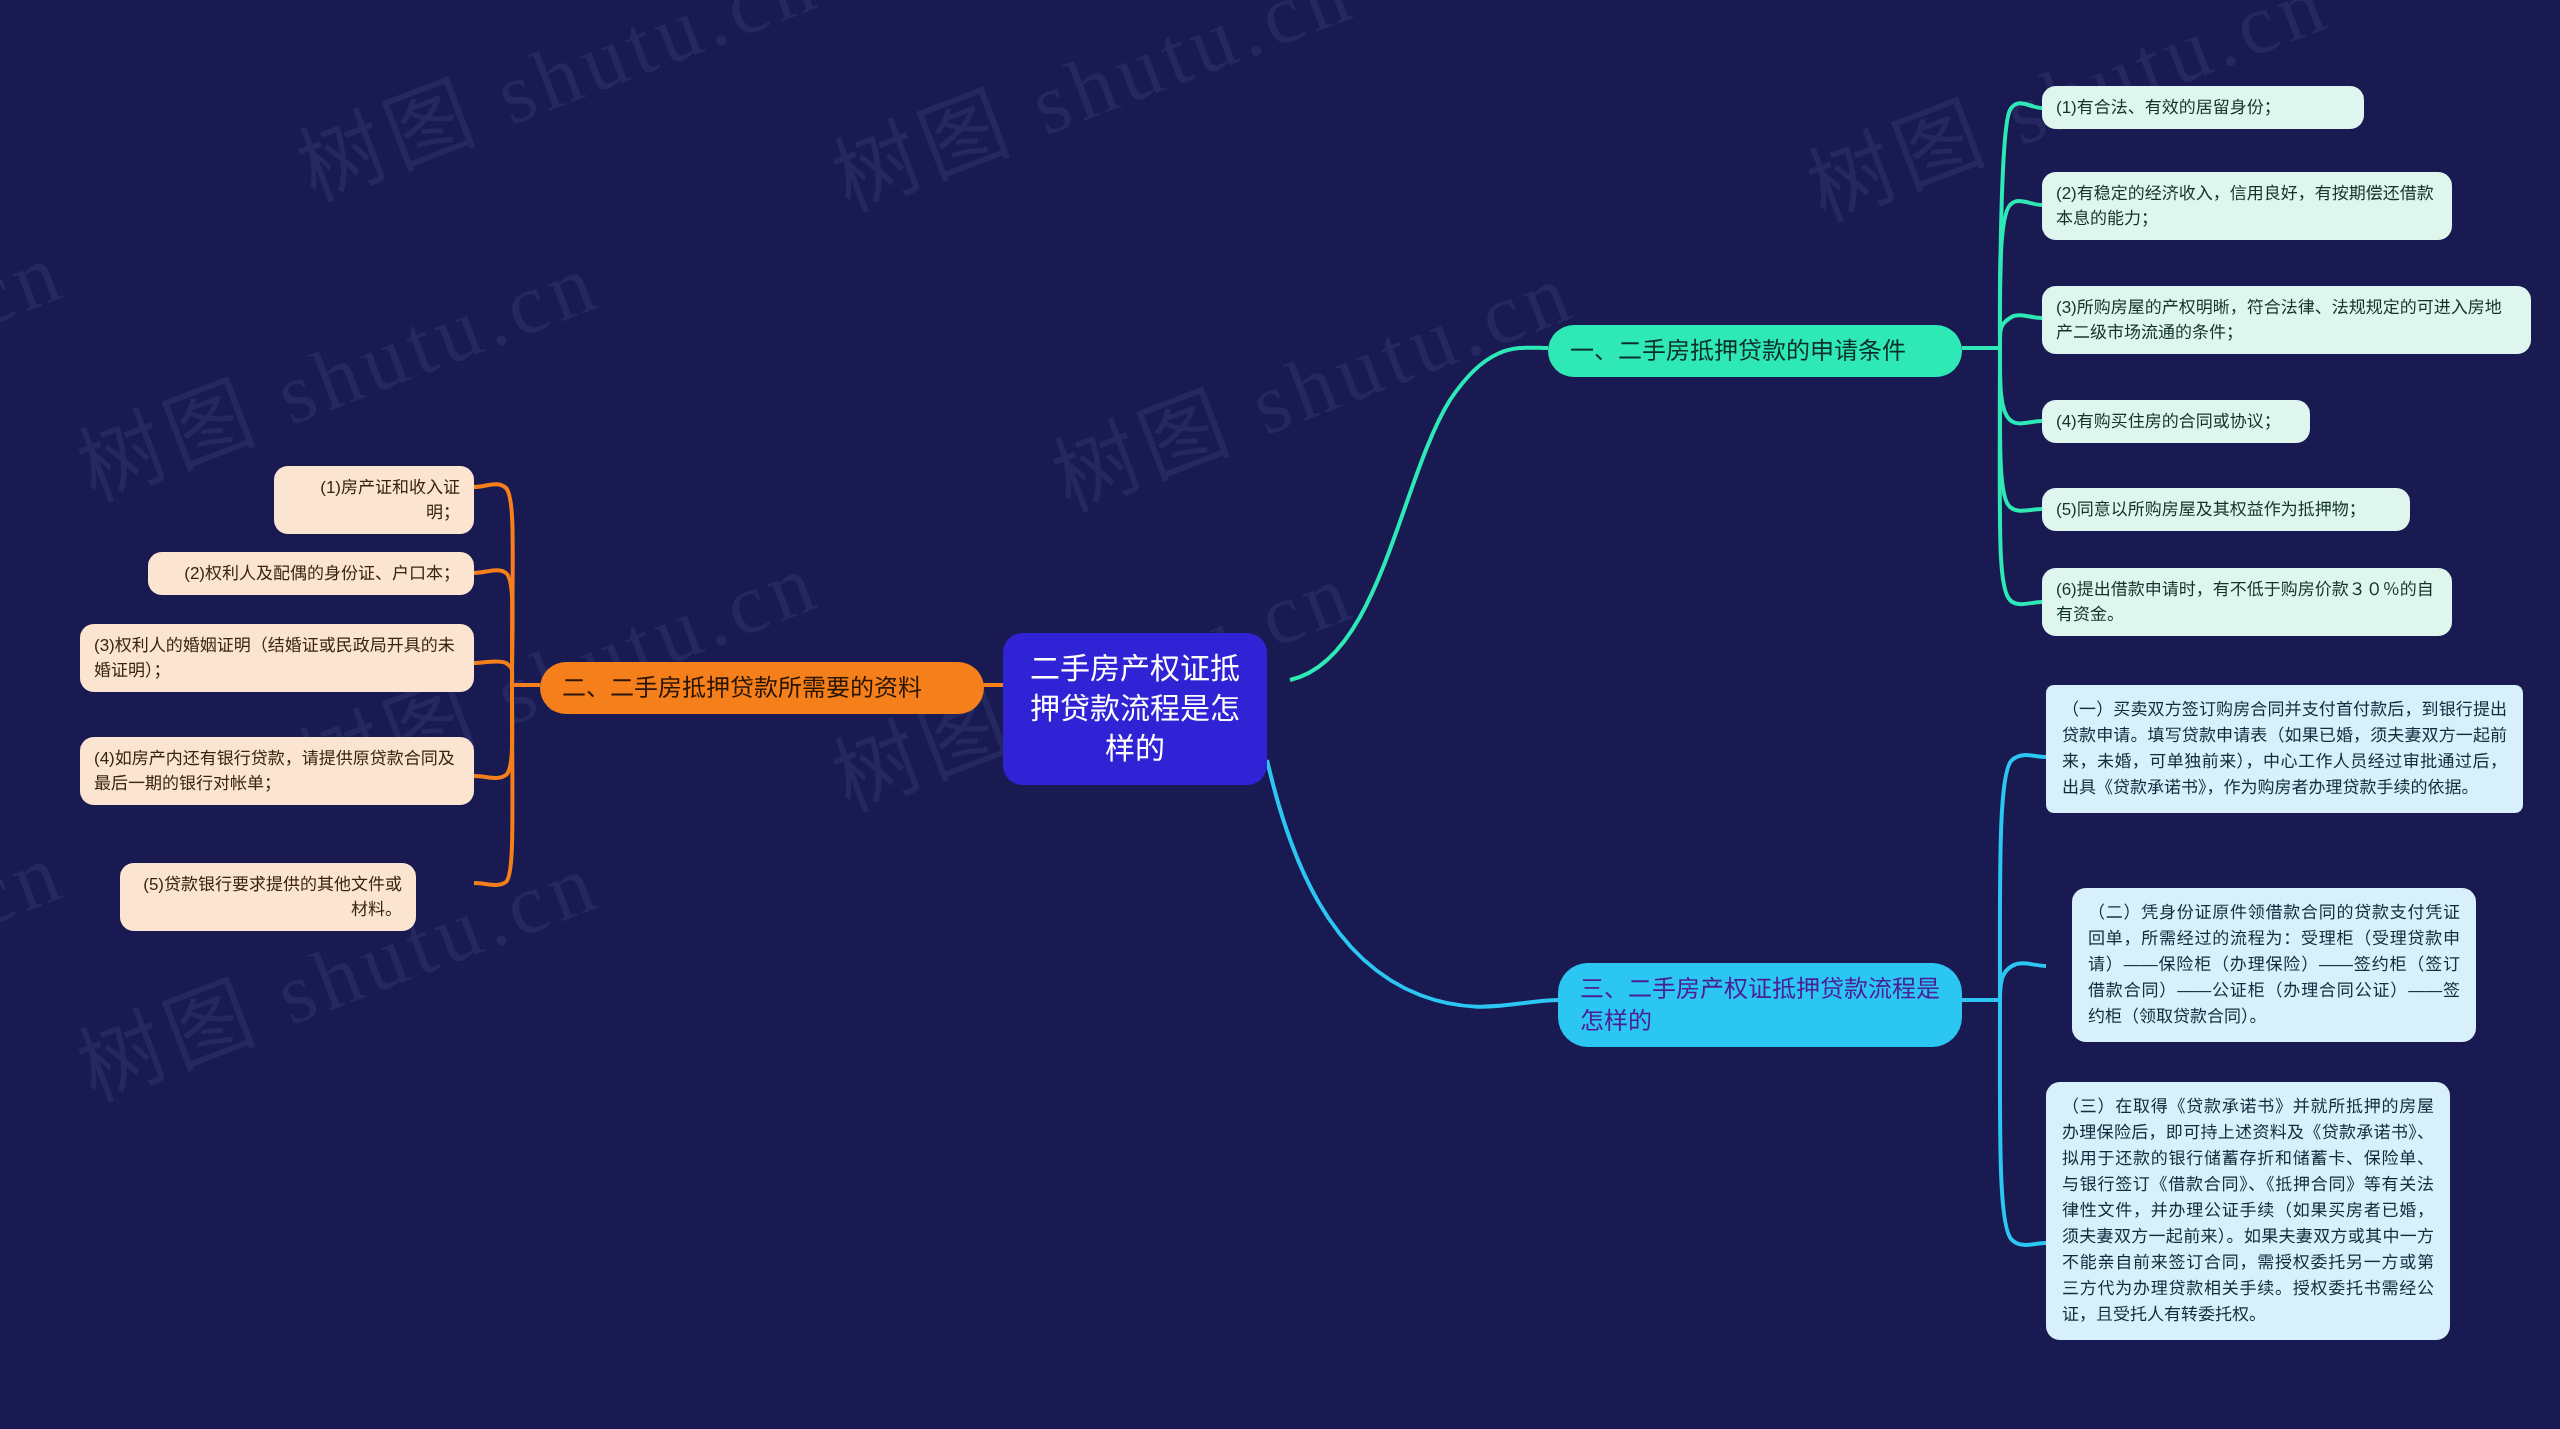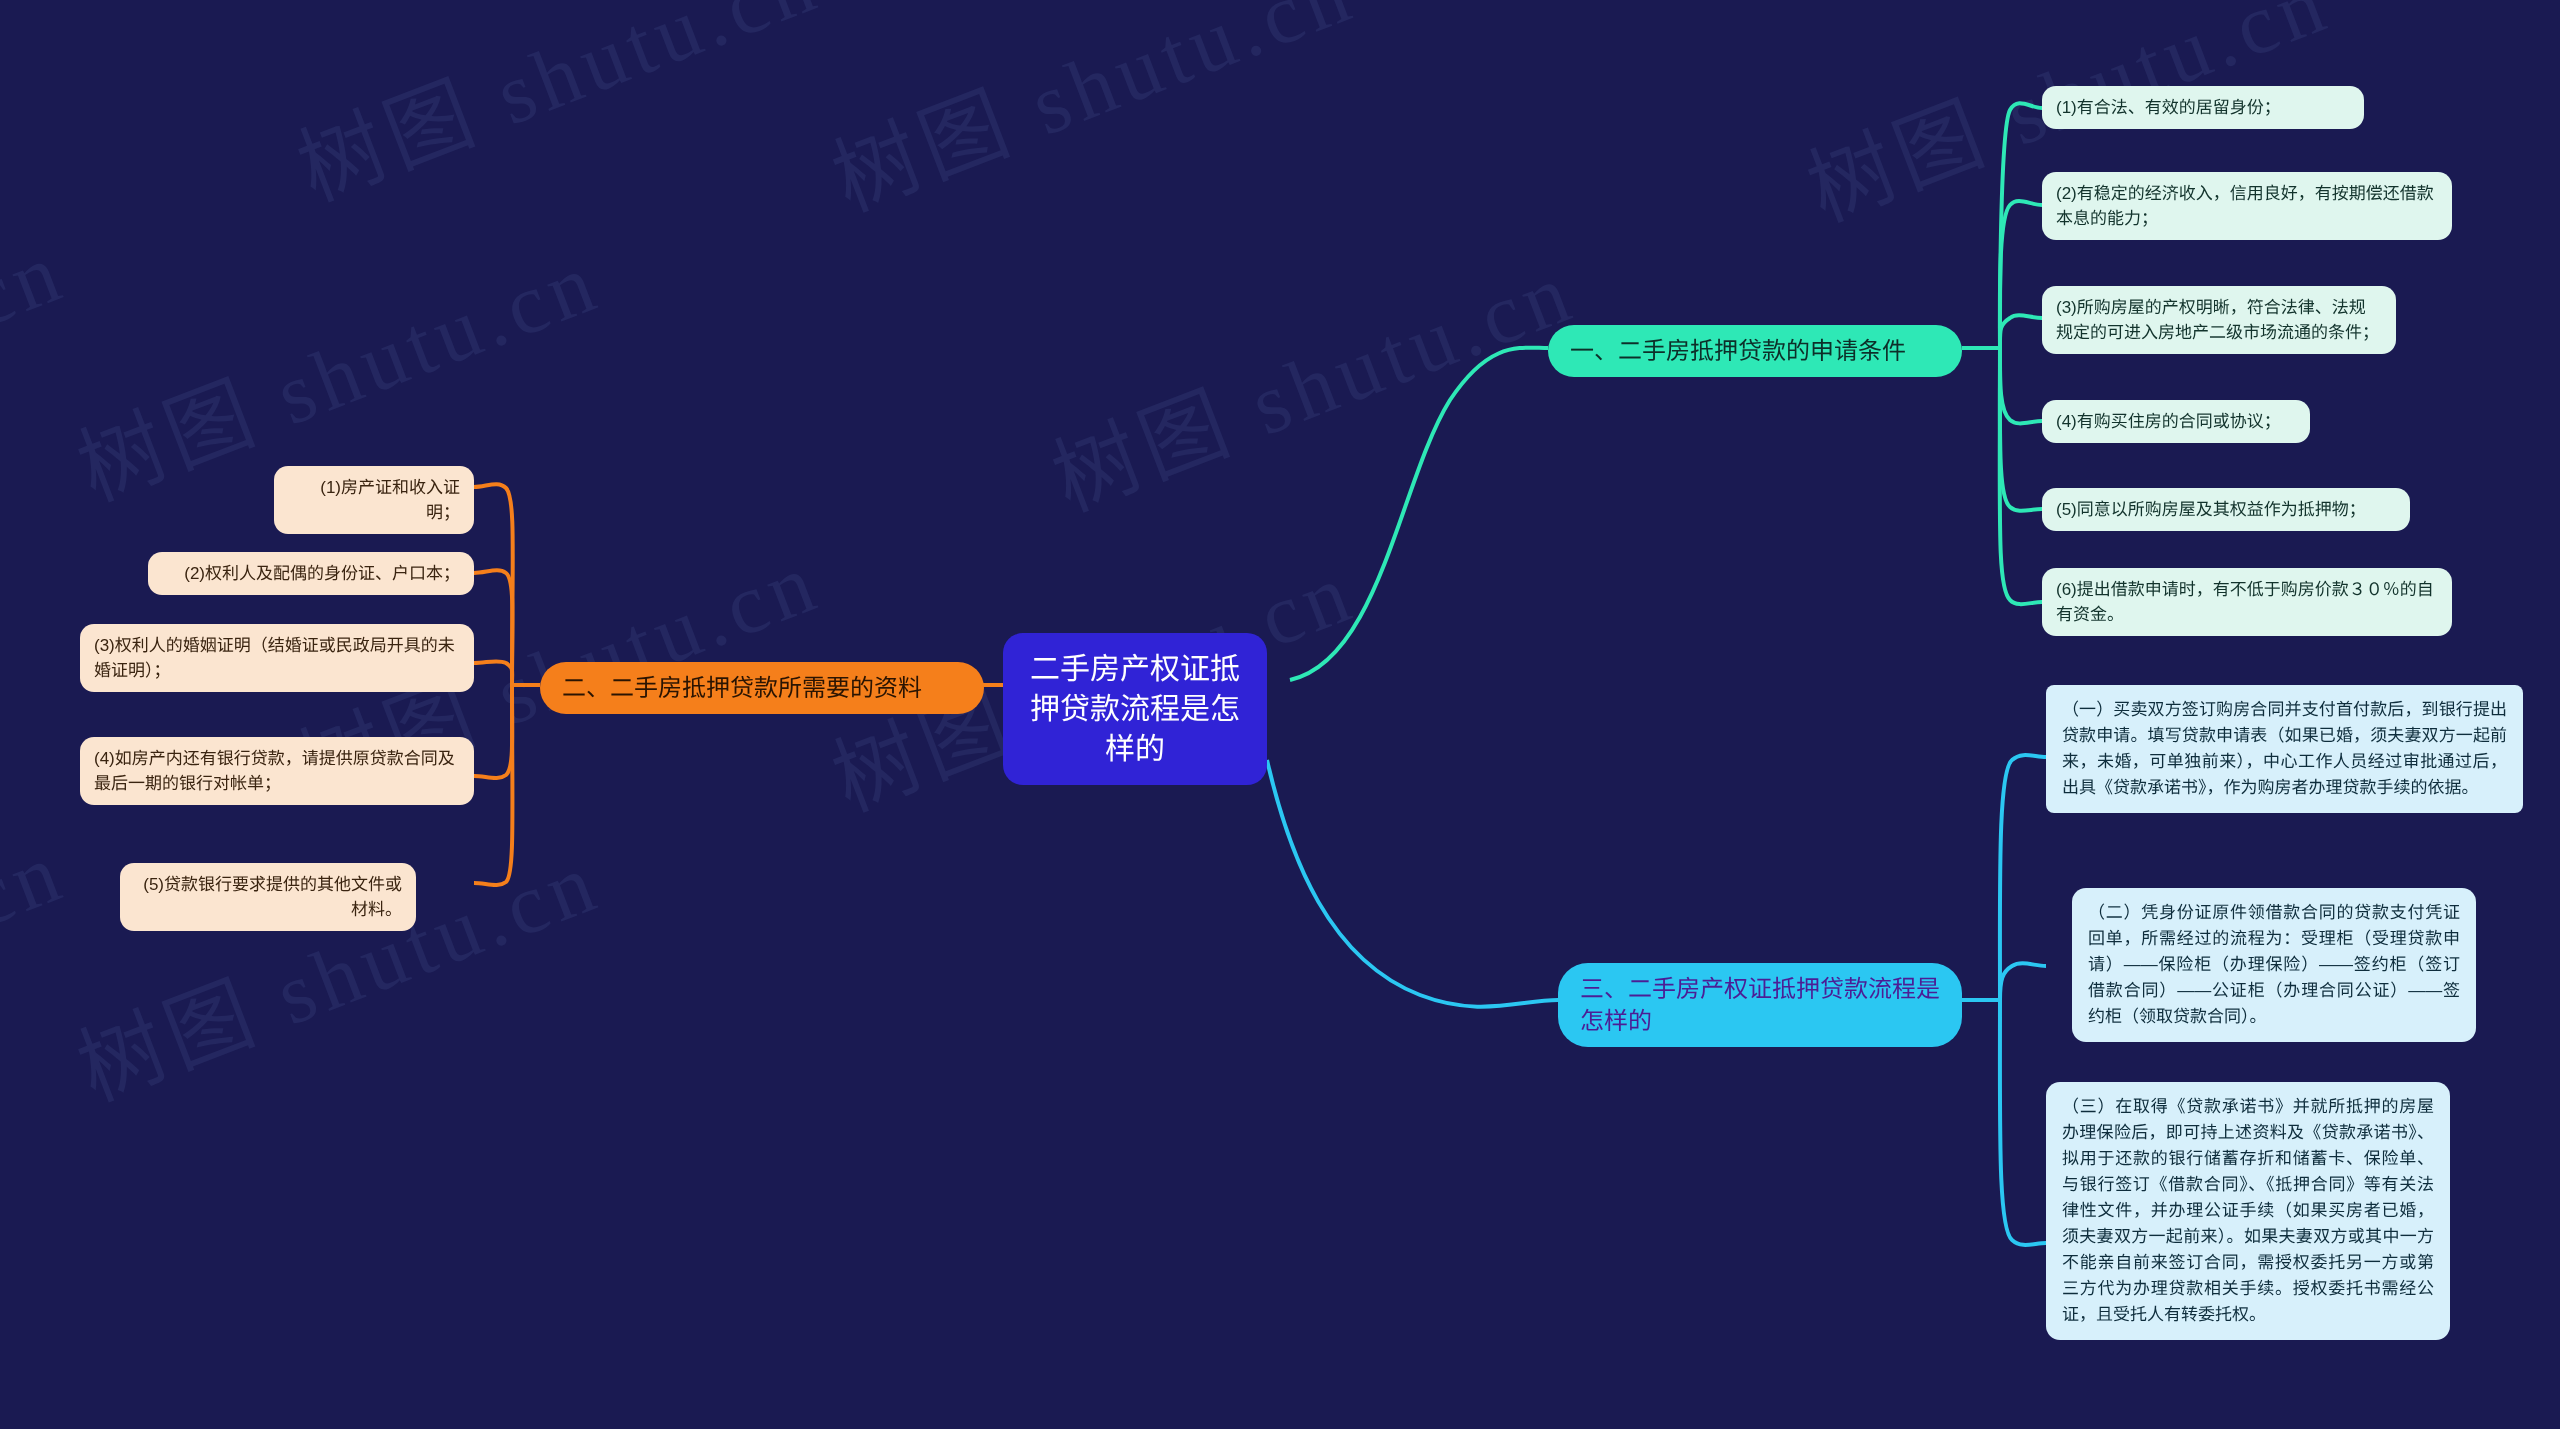--- a/index.html
+++ b/index.html
@@ -168,21 +168,21 @@
   <div class="node branch branch-1" style="left:1548px; top:325px; width:414px;">
     <span class="txt">一、二手房抵押贷款的申请条件</span>
   </div>
 
   <div class="node leaf leaf-green" style="left:2042px; top:86px; width:322px;">
     <span class="txt">(1)有合法、有效的居留身份；</span>
   </div>
   <div class="node leaf leaf-green" style="left:2042px; top:172px; width:410px;">
     <span class="txt">(2)有稳定的经济收入，信用良好，有按期偿还借款本息的能力；</span>
   </div>
-  <div class="node leaf leaf-green" style="left:2042px; top:286px; width:354px;">
+  <div class="node leaf leaf-green" style="left:2042px; top:286px; width:489px;">
     <span class="txt">(3)所购房屋的产权明晰，符合法律、法规规定的可进入房地产二级市场流通的条件；</span>
   </div>
   <div class="node leaf leaf-green" style="left:2042px; top:400px; width:268px;">
     <span class="txt">(4)有购买住房的合同或协议；</span>
   </div>
   <div class="node leaf leaf-green" style="left:2042px; top:488px; width:368px;">
     <span class="txt">(5)同意以所购房屋及其权益作为抵押物；</span>
   </div>
   <div class="node leaf leaf-green" style="left:2042px; top:568px; width:410px;">
     <span class="txt">(6)提出借款申请时，有不低于购房价款３０％的自有资金。</span>

